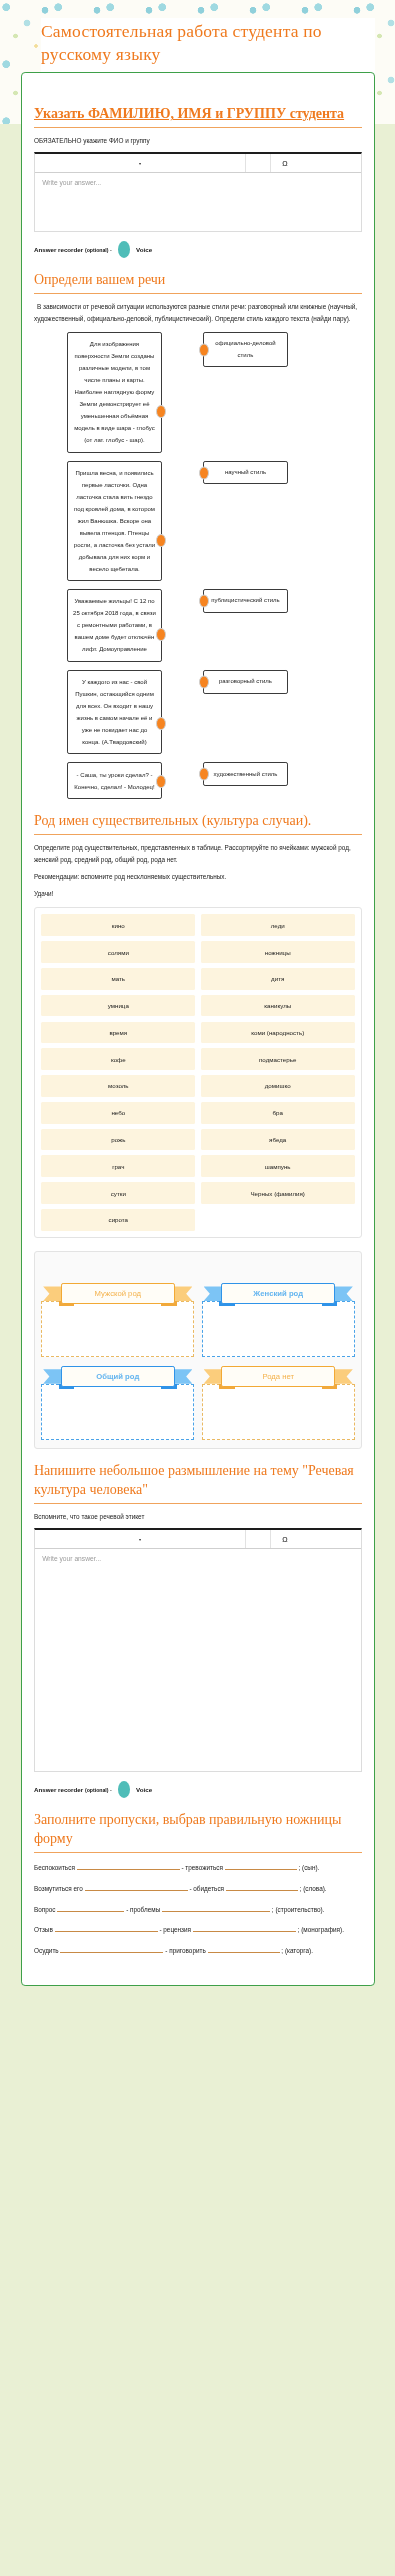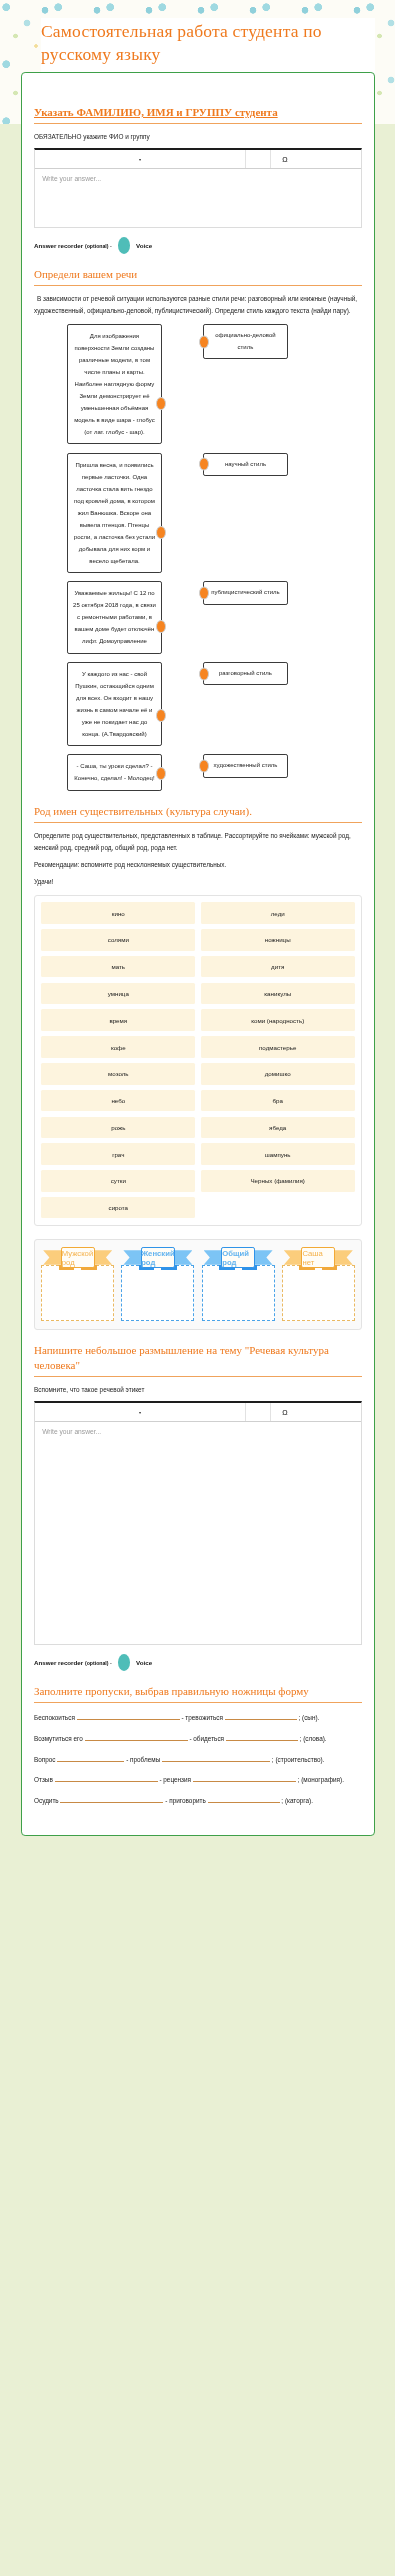--- a/index.html
+++ b/index.html
@@ -61,21 +61,21 @@
     padding: 8.2px 12.4px 15.5px 12.4px;
     z-index: 3;
   }
 
   .section { margin-top: 13.4px; }
   .section:first-child { margin-top: 24px; }
 
   .q-title {
     font-family: "Liberation Serif", serif;
     color: #ef7a1f;
-    font-size: 11px;
+    font-size: 14px;
     line-height: 1.35;
     font-weight: 400;
     margin: 0 0 3.1px 0;
   }
   .q-title.underlined { text-decoration: underline; font-weight: 700; }
   .q-rule { border: none; border-top: 0.5px solid #f0a35c; margin: 0 0 7.2px 0; }
 
   .q-text {
     font-size: 6.4px;
     line-height: 1.85;
@@ -168,21 +168,21 @@
   .tile.empty { background: transparent; }
 
   
   .bucket-panel {
     margin-top: 13.4px;
     border: 0.5px solid #e3e3e3;
     border-radius: 3.1px;
     background: #fafafa;
     padding: 7.2px 6.2px 8.2px 6.2px;
   }
-  .bucket-grid { display: grid; grid-template-columns: 1fr 1fr 1fr 1fr; gap: 9.3px 7.2px; }
+  .bucket-grid { display: grid; grid-template-columns: 1fr 1fr; gap: 9.3px 7.2px; margin-top: 24px; }
   .bucket { position: relative; padding-top: 17.5px; }
   .bucket-drop {
     height: 56px;
     border: 1px dashed #eab962;
     background: #fff;
   }
   .bucket.blue .bucket-drop { border-color: #4aa3e8; }
   .ribbon {
     position: absolute;
     top: 0; left: 4.1px; right: 4.1px;
@@ -401,21 +401,21 @@
           </div>
           <div class="bucket-drop"></div>
         </div>
 
         <div class="bucket">
           <div class="ribbon">
             <div class="ribbon-tail l"></div>
             <div class="ribbon-tail r"></div>
             <div class="ribbon-fold l"></div>
             <div class="ribbon-fold r"></div>
-            <div class="ribbon-plate">Саша нет</div>
+            <div class="ribbon-plate">Рода нет</div>
           </div>
           <div class="bucket-drop"></div>
         </div>
 
       </div>
     </div>
   </div>
 
   <div class="section">
     <div class="q-title">Напишите небольшое размышление на тему "Речевая культура человека"</div>

